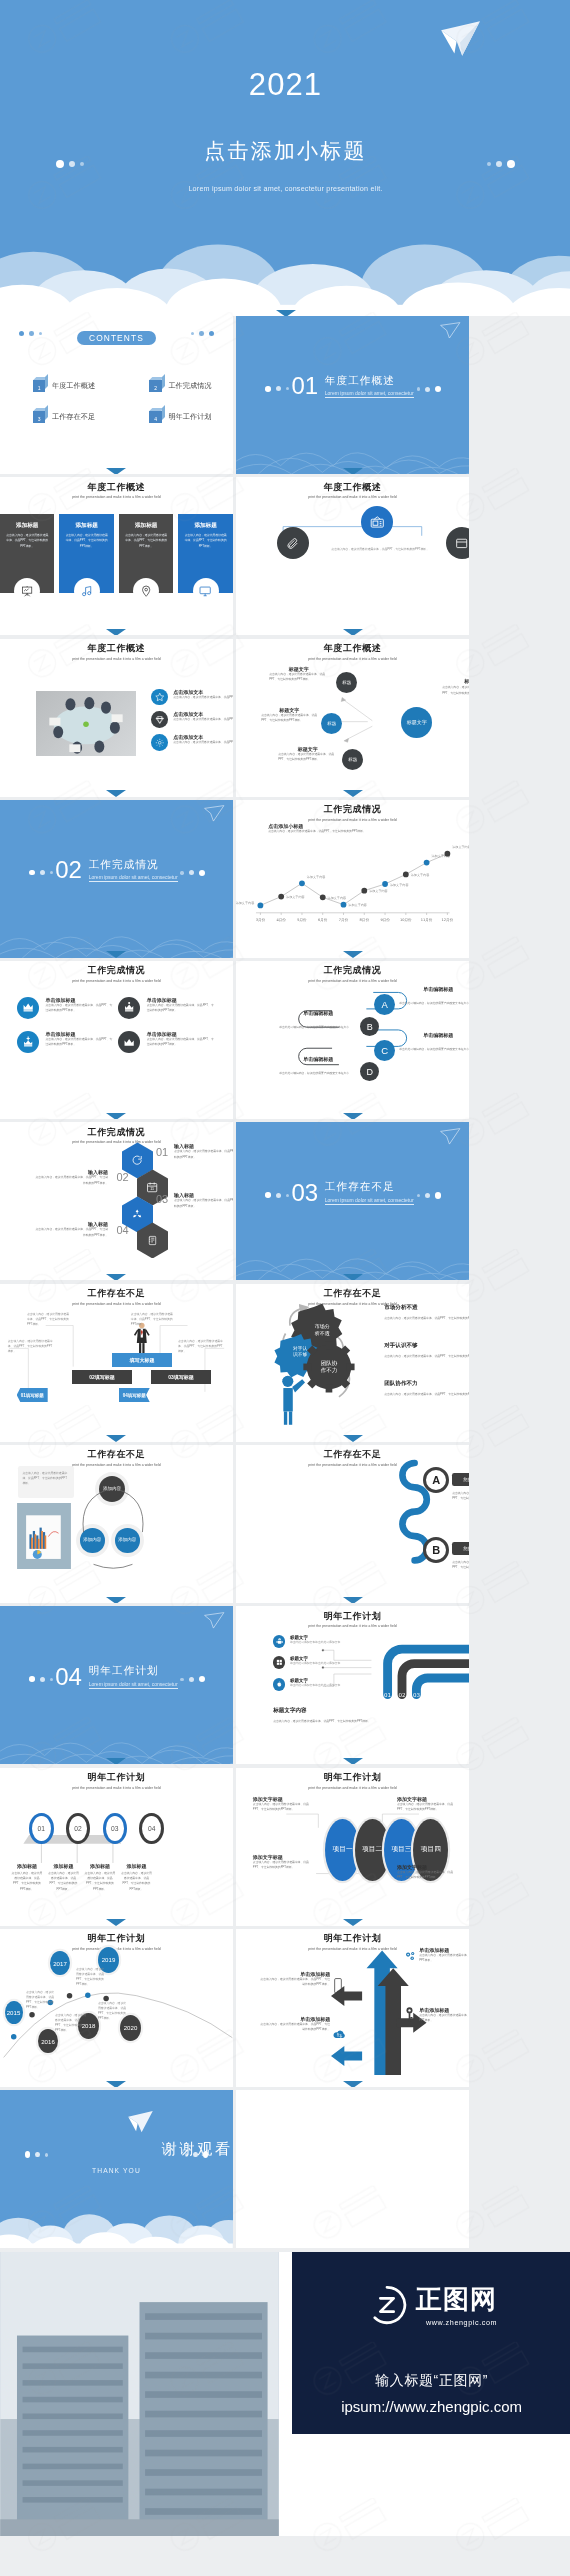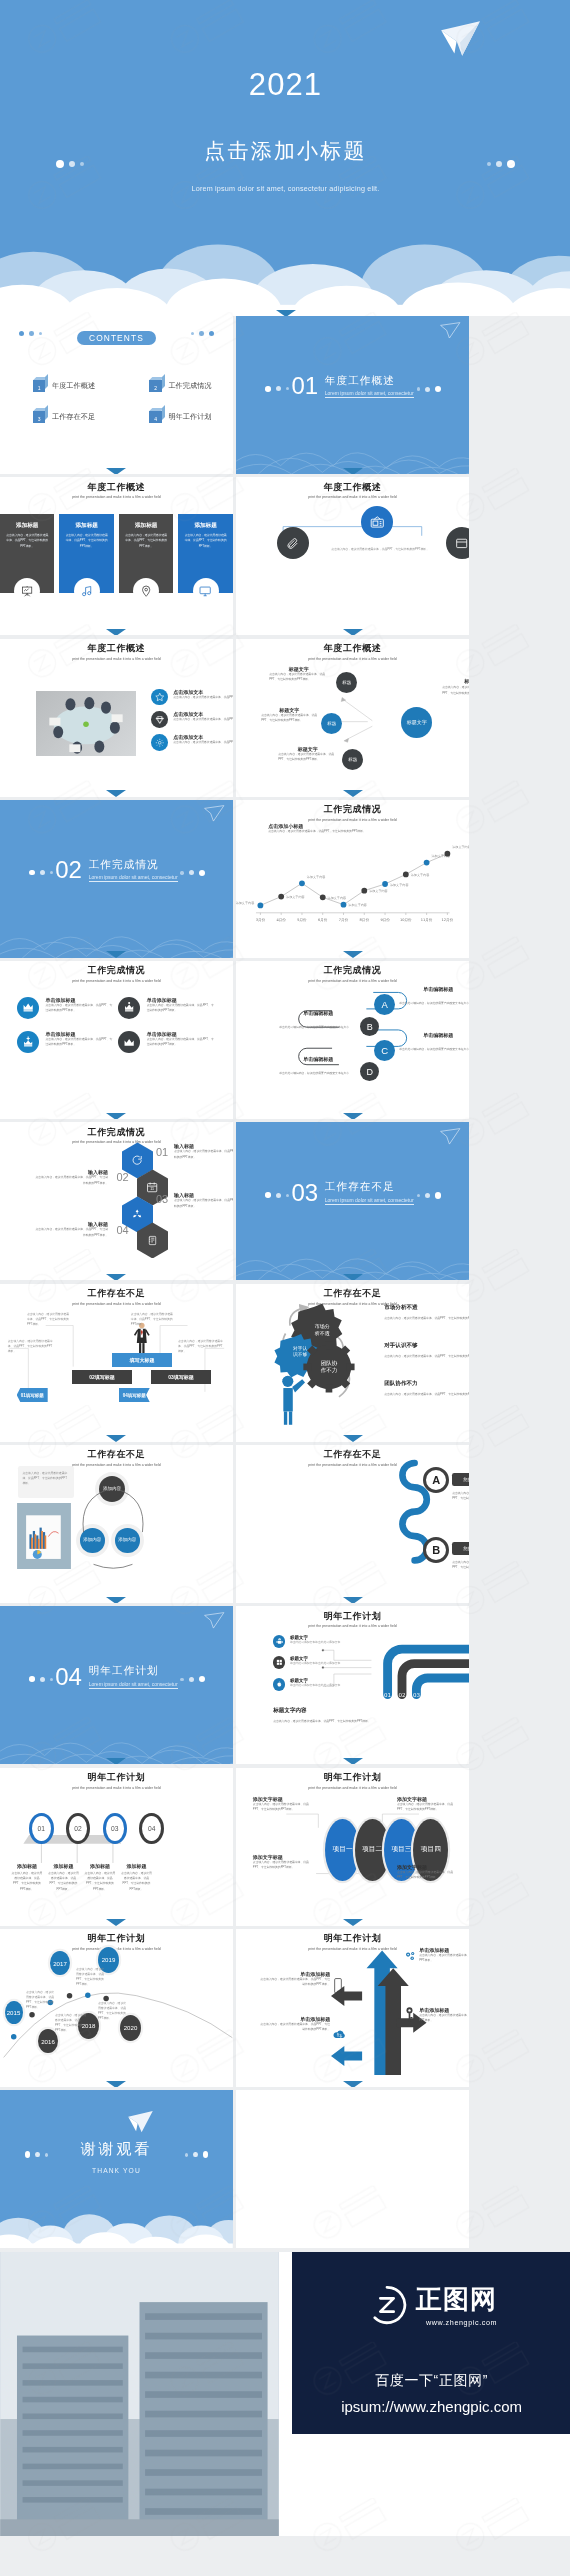--- a/index.html
+++ b/index.html
@@ -127,21 +127,21 @@
   .ring { width:24.5px; height:31px; border-radius:50%; border:3.9px solid #2272c4; display:flex; align-items:center; justify-content:center; background:#fff;}
   .ring.dark { border-color:#3d3d3d; }
   .ring span { font-size:6.7px; color:#555; }
 
   
   .ell { width:35px; height:62px; border-radius:50%; display:flex; align-items:center; justify-content:center; color:#fff; font-size:6.7px; }
   .ell.blue { background:#2272c4; }
   .ell.dark { background:#404040; }
 
   
-  .ty-title { position:absolute; width:100%; text-align:center; top:50px; color:#fff; font-size:15px; letter-spacing:2.8px; font-weight:300;}
+  .ty-title { position:absolute; width:100%; text-align:right; top:50px; color:#fff; font-size:15px; letter-spacing:2.8px; font-weight:300;}
   .ty-sub { position:absolute; width:100%; text-align:center; top:77px; color:#eaf3fb; font-size:6.7px; letter-spacing:1.1px;}
 
   
   .footer { width:571px; position:relative; background:#fff; padding-top:0; display:flex; }
   .bld { width:279px; height:284px; position:relative; overflow:hidden; background:#c9d4de; }
   .brand { width:279px; margin-left:13.4px; }
   .brand-top { background:#111f3e; height:106px; display:flex; align-items:center; justify-content:center; }
   .brand-mid { background:#3bb2b2; padding:10px 0 11px; }
   .brand-row { display:flex; justify-content:space-around; color:#fff; font-size:14.5px; margin:3.3px 0; }
   .brand-bot { background:#111f3e; padding:14.5px 0 19px; text-align:center; color:#fff; }
@@ -166,21 +166,21 @@
   <div class="dots" style="left:56px;top:160px">
     <i style="width:7.8px;height:7.8px"></i>
         <i style="width:6.1px;height:6.1px;opacity:.75"></i>
         <i style="width:3.9px;height:3.9px;opacity:.5"></i>
   </div>
   <div class="dots" style="right:56px;top:160px">
     <i style="width:3.9px;height:3.9px;opacity:.5"></i>
         <i style="width:6.1px;height:6.1px;opacity:.75"></i>
         <i style="width:7.8px;height:7.8px"></i>
   </div>
-  <div class="cover-sub">Lorem ipsum dolor sit amet, consectetur adipisicing elit.</div>
+  <div class="cover-sub">Lorem ipsum dolor sit amet, consectetur presentation elit.</div>
   <svg class="cloudband" viewBox="0 0 1024 170" preserveAspectRatio="none">
     <g fill="#bfd9ef" opacity=".85">
       <ellipse cx="60" cy="130" rx="110" ry="75"></ellipse>
           <ellipse cx="390" cy="120" rx="110" ry="78"></ellipse>
       <ellipse cx="760" cy="122" rx="115" ry="80"></ellipse>
           <ellipse cx="1000" cy="132" rx="100" ry="70"></ellipse>
     </g>
     <g fill="#dceaf7">
       <ellipse cx="150" cy="150" rx="95" ry="62"></ellipse>
           <ellipse cx="300" cy="145" rx="90" ry="60"></ellipse>
@@ -1342,21 +1342,21 @@
       <svg width="42" height="42" viewBox="0 0 76 76">
         <path d="M38 6 a32 32 0 1 1 -22 55" fill="none" stroke="#fff" stroke-width="5" stroke-linecap="round"></path>
         <path d="M26 26 h24 l-24 24 h24" fill="none" stroke="#fff" stroke-width="5" stroke-linecap="round" stroke-linejoin="round"></path>
       </svg>
       <div style="margin-left:7.8px">
         <div class="logo-cn">正图网</div>
         <div class="logo-url">www.zhengpic.com</div>
       </div>
     </div>
     <div class="brand-bot">
-      <div class="b1">百度一下“正图网”</div>
+      <div class="b1">输入标题“正图网”</div>
       <div class="b2">ipsum://www.zhengpic.com</div>
     </div>
   </div>
 </div>
 
 <svg class="wm" style="position:absolute;top:0;left:0;width:571px;height:2576px;z-index:60" viewBox="0 0 1024 4620" width="571" height="2576">
   <defs>
     <pattern id="wmp" width="256" height="280" patternUnits="userSpaceOnUse">
       <g transform="translate(40,60) rotate(-30)" fill="none" stroke="#9a9a9a" stroke-width="2.4" opacity=".35">
         <circle cx="26" cy="26" r="24"></circle>

